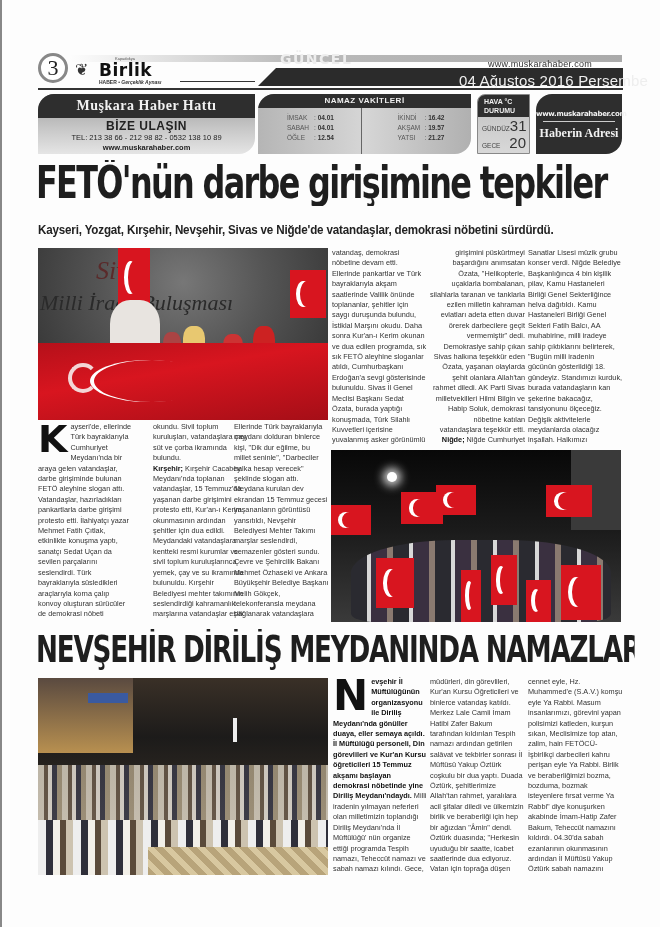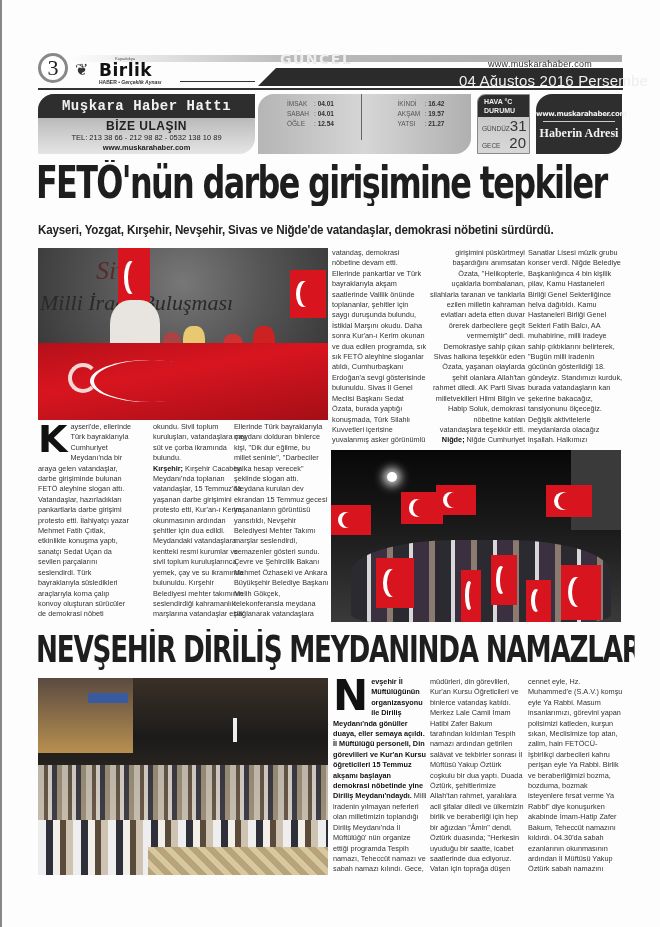--- a/index.html
+++ b/index.html
@@ -25,21 +25,21 @@
     clip-path: polygon(18px 0, 100% 0, 100% 100%, 0 100%); }
   .section-name { position: absolute; left: 280px; top: 51px; color: #eee; font-family: "DejaVu Sans", sans-serif;
     font-weight: bold; font-size: 14px; letter-spacing: 1.5px; }
   .date-text { position: absolute; left: 459px; top: 72px; color: #eee; font-size: 15px; letter-spacing: 0.2px; }
   .mast-rule { position: absolute; left: 38px; top: 88px; width: 585px; height: 2px; background: #333; }
 
   
   .hotline { position: absolute; left: 38px; top: 94px; width: 217px; height: 60px; border-radius: 16px 0 16px 0;
     overflow: hidden; background: linear-gradient(180deg, #9a9a9a, #c9c9c9 60%, #e5e5e5); }
   .hotline-title { height: 24px; background: #2e2e2e; color: #f2f2f2; text-align: center;
-    font-family: Liberation Mono, monospace; font-weight: bold; font-size: 14px; line-height: 24px; letter-spacing: 0.5px; }
+    font-family: Liberation Serif, serif; font-weight: bold; font-size: 14px; line-height: 24px; letter-spacing: 0.5px; }
   .hotline-cta { text-align: center; font-weight: bold; font-size: 12px; color: #222; line-height: 14px; margin-top: 1px; letter-spacing: 0.5px; }
   .hotline-tel { text-align: center; font-size: 7.5px; color: #222; line-height: 10px; }
   .hotline-web { text-align: center; font-size: 7.5px; font-weight: bold; color: #222; line-height: 9px; }
 
   .prayer { position: absolute; left: 258px; top: 94px; width: 213px; height: 60px; border-radius: 16px 0 16px 0;
     overflow: hidden; background: linear-gradient(90deg, #b5b5b5, #d6d6d6 50%, #b0b0b0); }
   .prayer-title { height: 14px; background: #2e2e2e; color: #eee; text-align: center; font-weight: bold;
     font-size: 8px; line-height: 14px; letter-spacing: 0.5px; }
   .prayer-cols { display: flex; height: 46px; }
   .prayer-col { flex: 1; padding: 5px 0 0 0; font-size: 6.5px; line-height: 10px; color: #555; }
@@ -118,20 +118,21 @@
 <div class="mast-rule"></div>
 
 <div class="hotline">
   <div class="hotline-title">Muşkara Haber Hattı</div>
   <div class="hotline-cta">BİZE ULAŞIN</div>
   <div class="hotline-tel">TEL: 213 38 66 - 212 98 82 - 0532 138 10 89</div>
   <div class="hotline-web">www.muskarahaber.com</div>
 </div>
 
 <div class="prayer">
+  <div class="prayer-title">NAMAZ VAKİTLERİ</div>
   <div class="prayer-cols">
     <div class="prayer-col">
       <div class="prayer-row"><span class="prayer-lbl">İMSAK</span>: <b>04.01</b></div>
       <div class="prayer-row"><span class="prayer-lbl">SABAH</span>: <b>04.01</b></div>
       <div class="prayer-row"><span class="prayer-lbl">ÖĞLE</span>: <b>12.54</b></div>
     </div>
     <div class="prayer-col">
       <div class="prayer-row"><span class="prayer-lbl">İKİNDİ</span>: <b>16.42</b></div>
       <div class="prayer-row"><span class="prayer-lbl">AKŞAM</span>: <b>19.57</b></div>
       <div class="prayer-row"><span class="prayer-lbl">YATSI</span>: <b>21.27</b></div>

